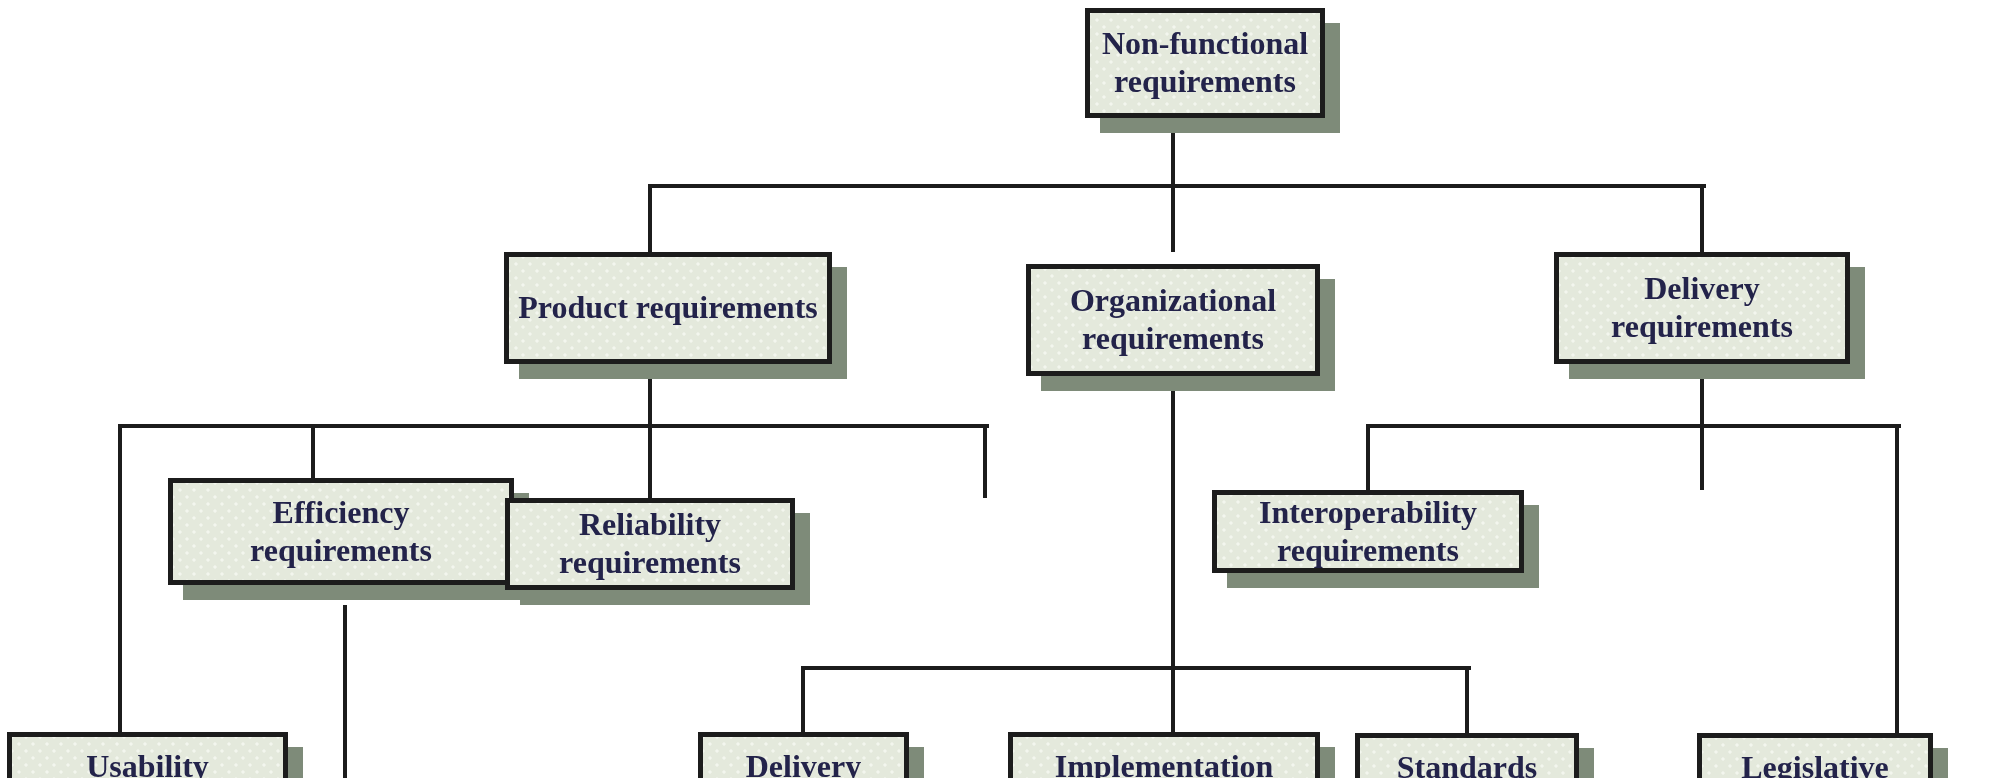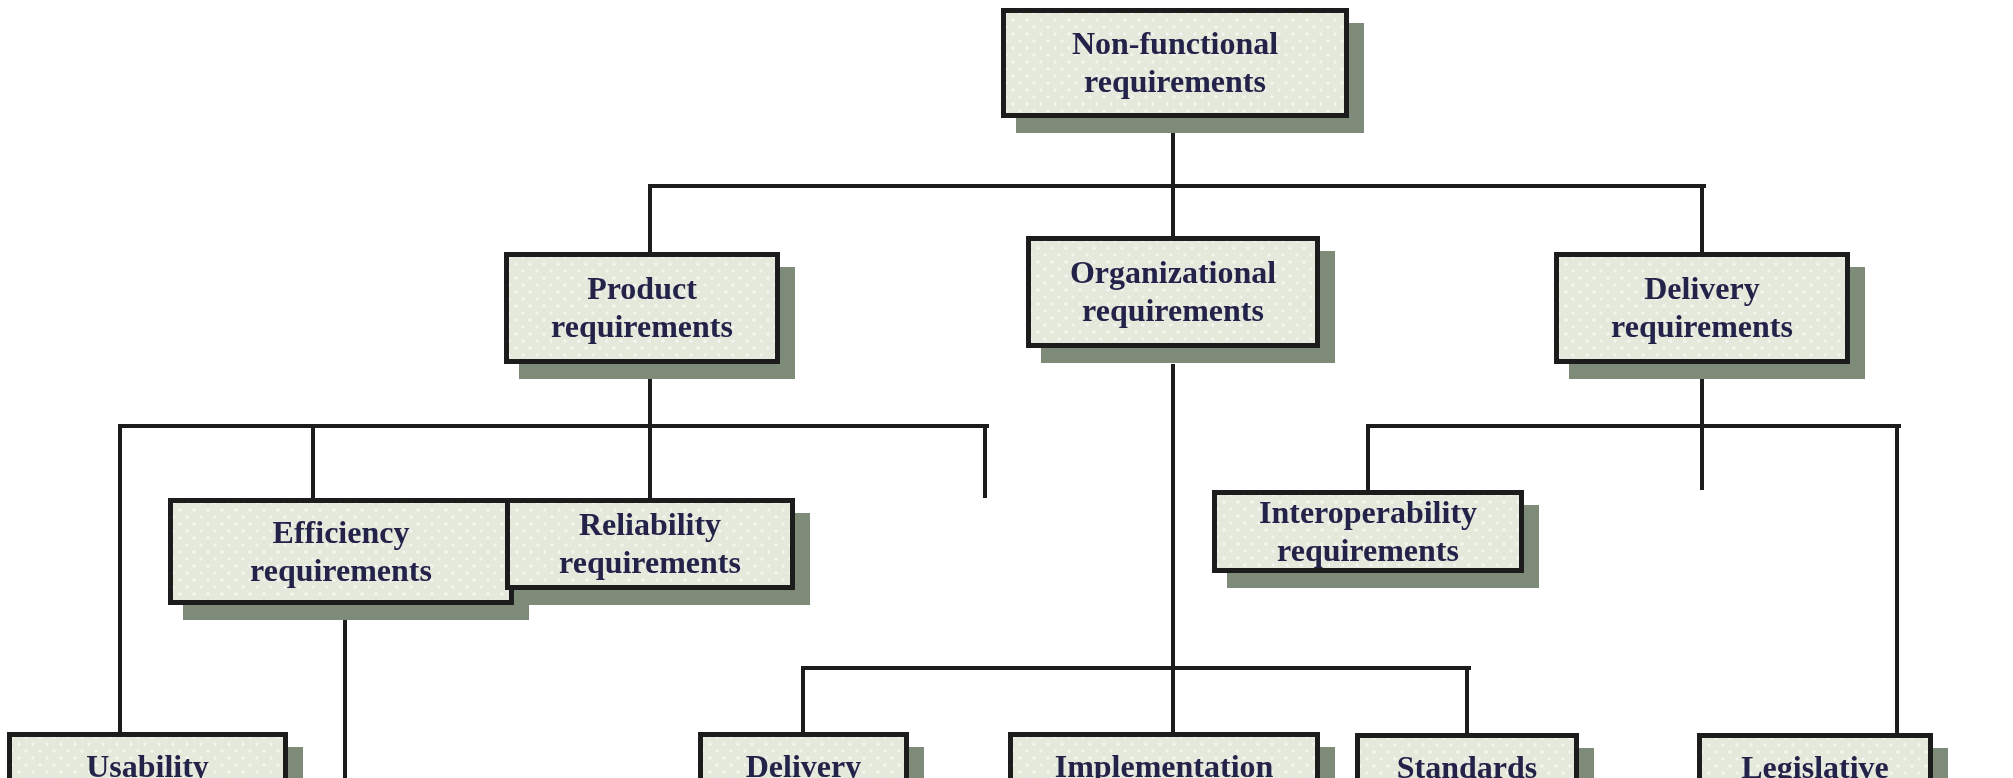--- a/index.html
+++ b/index.html
@@ -66,35 +66,35 @@
   <div class="v" style="left:1171px;top:364px;height:368px"></div>
   <div class="h" style="left:801px;top:666px;width:670px"></div>
   <div class="v" style="left:801px;top:666px;height:66px"></div>
   <div class="v" style="left:1465px;top:666px;height:67px"></div>
 
   <div class="v" style="left:1700px;top:364px;height:126px"></div>
   <div class="h" style="left:1366px;top:424px;width:535px"></div>
   <div class="v" style="left:1366px;top:424px;height:66px"></div>
   <div class="v" style="left:1895px;top:424px;height:309px"></div>
 
-  <div class="node" style="left:1001px;top:8px;width:348px;height:110px">
+  <div class="node" style="left:1085px;top:8px;width:240px;height:110px">
     <span class="lbl">Non-functional requirements</span>
   </div>
 
-  <div class="node" style="left:504px;top:252px;width:276px;height:112px">
+  <div class="node" style="left:504px;top:252px;width:328px;height:112px">
     <span class="lbl">Product requirements</span>
   </div>
-  <div class="node" style="left:1026px;top:236px;width:294px;height:112px">
+  <div class="node" style="left:1026px;top:264px;width:294px;height:112px">
     <span class="lbl">Organizational requirements</span>
   </div>
   <div class="node" style="left:1554px;top:252px;width:296px;height:112px">
     <span class="lbl">Delivery requirements</span>
   </div>
 
-  <div class="node" style="left:168px;top:498px;width:346px;height:107px">
+  <div class="node" style="left:168px;top:478px;width:346px;height:107px">
     <span class="lbl">Efficiency requirements</span>
   </div>
   <div class="node" style="left:505px;top:498px;width:290px;height:92px">
     <span class="lbl">Reliability requirements</span>
   </div>
   <div class="node" style="left:1212px;top:490px;width:312px;height:83px">
     <span class="lbl">Interoperability requirements</span>
   </div>
 
   <div class="node cut" style="left:7px;top:732px;width:281px;height:110px">

